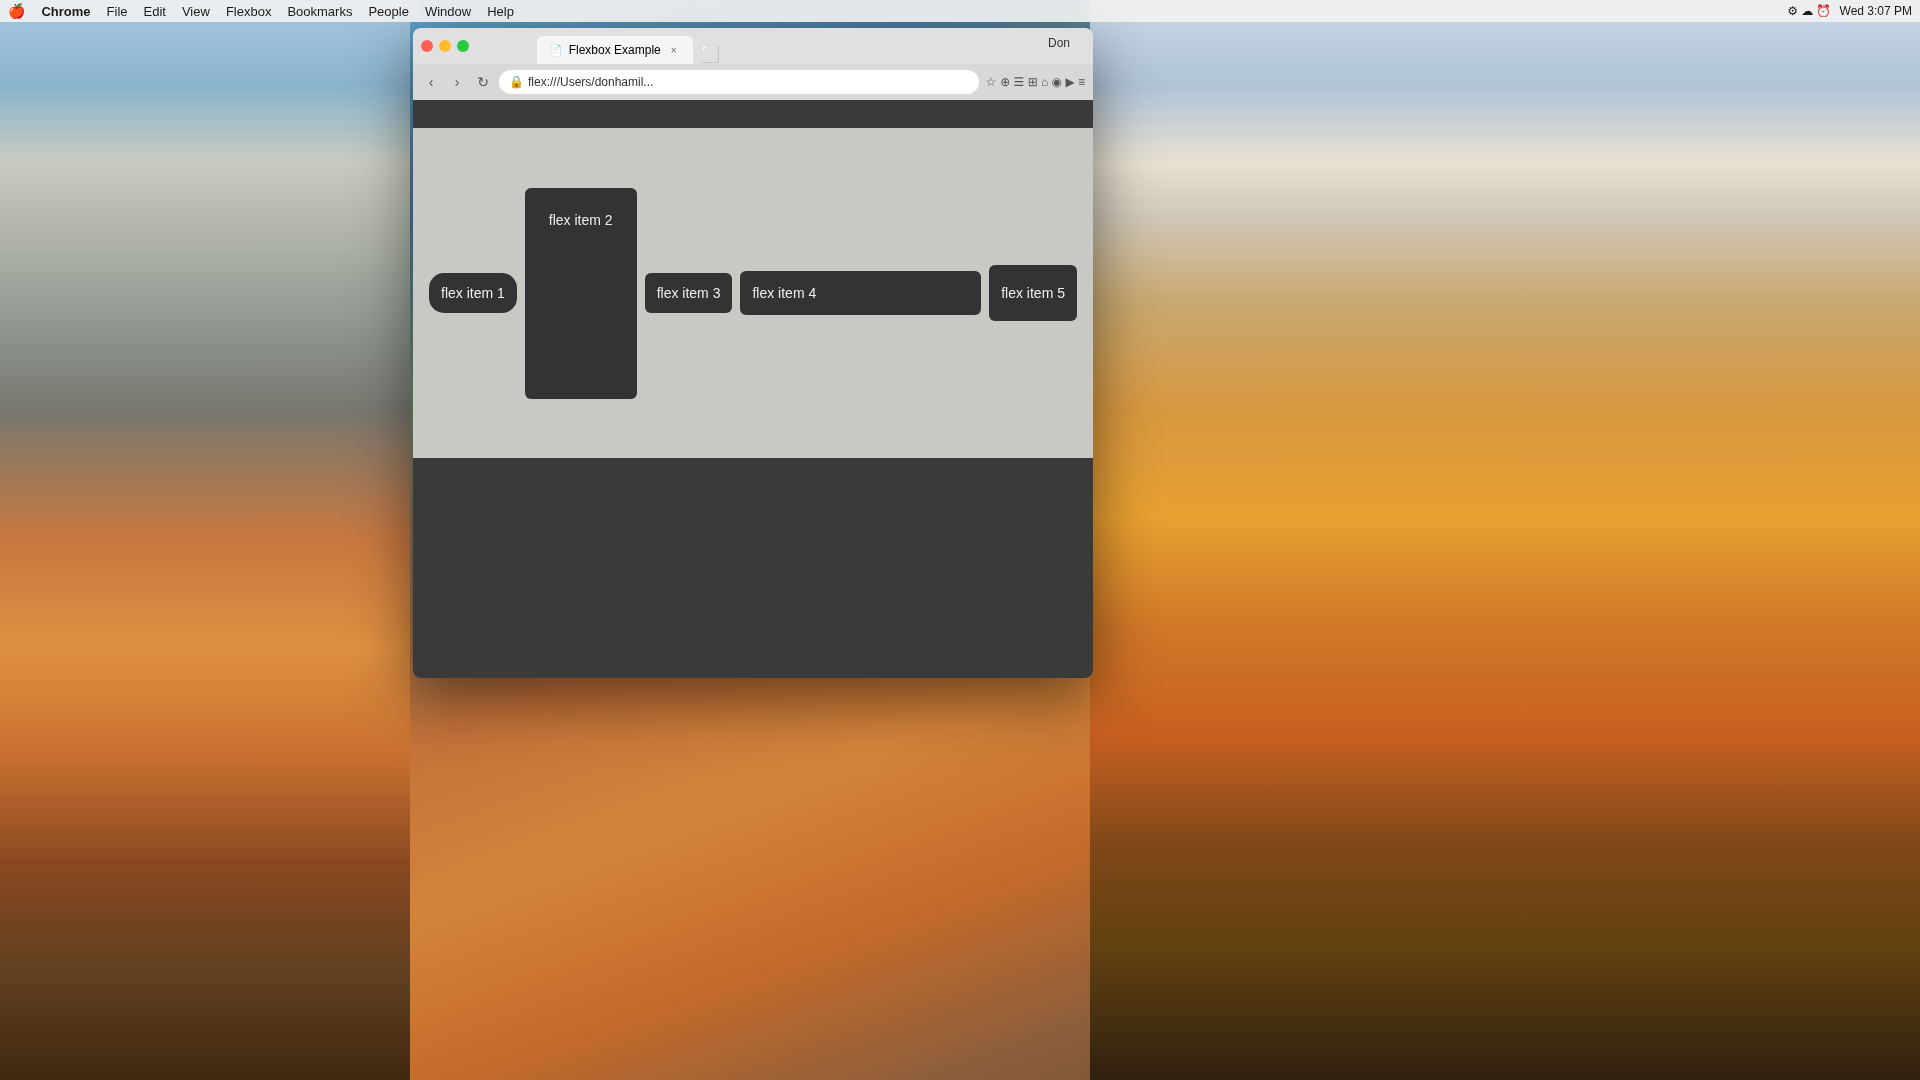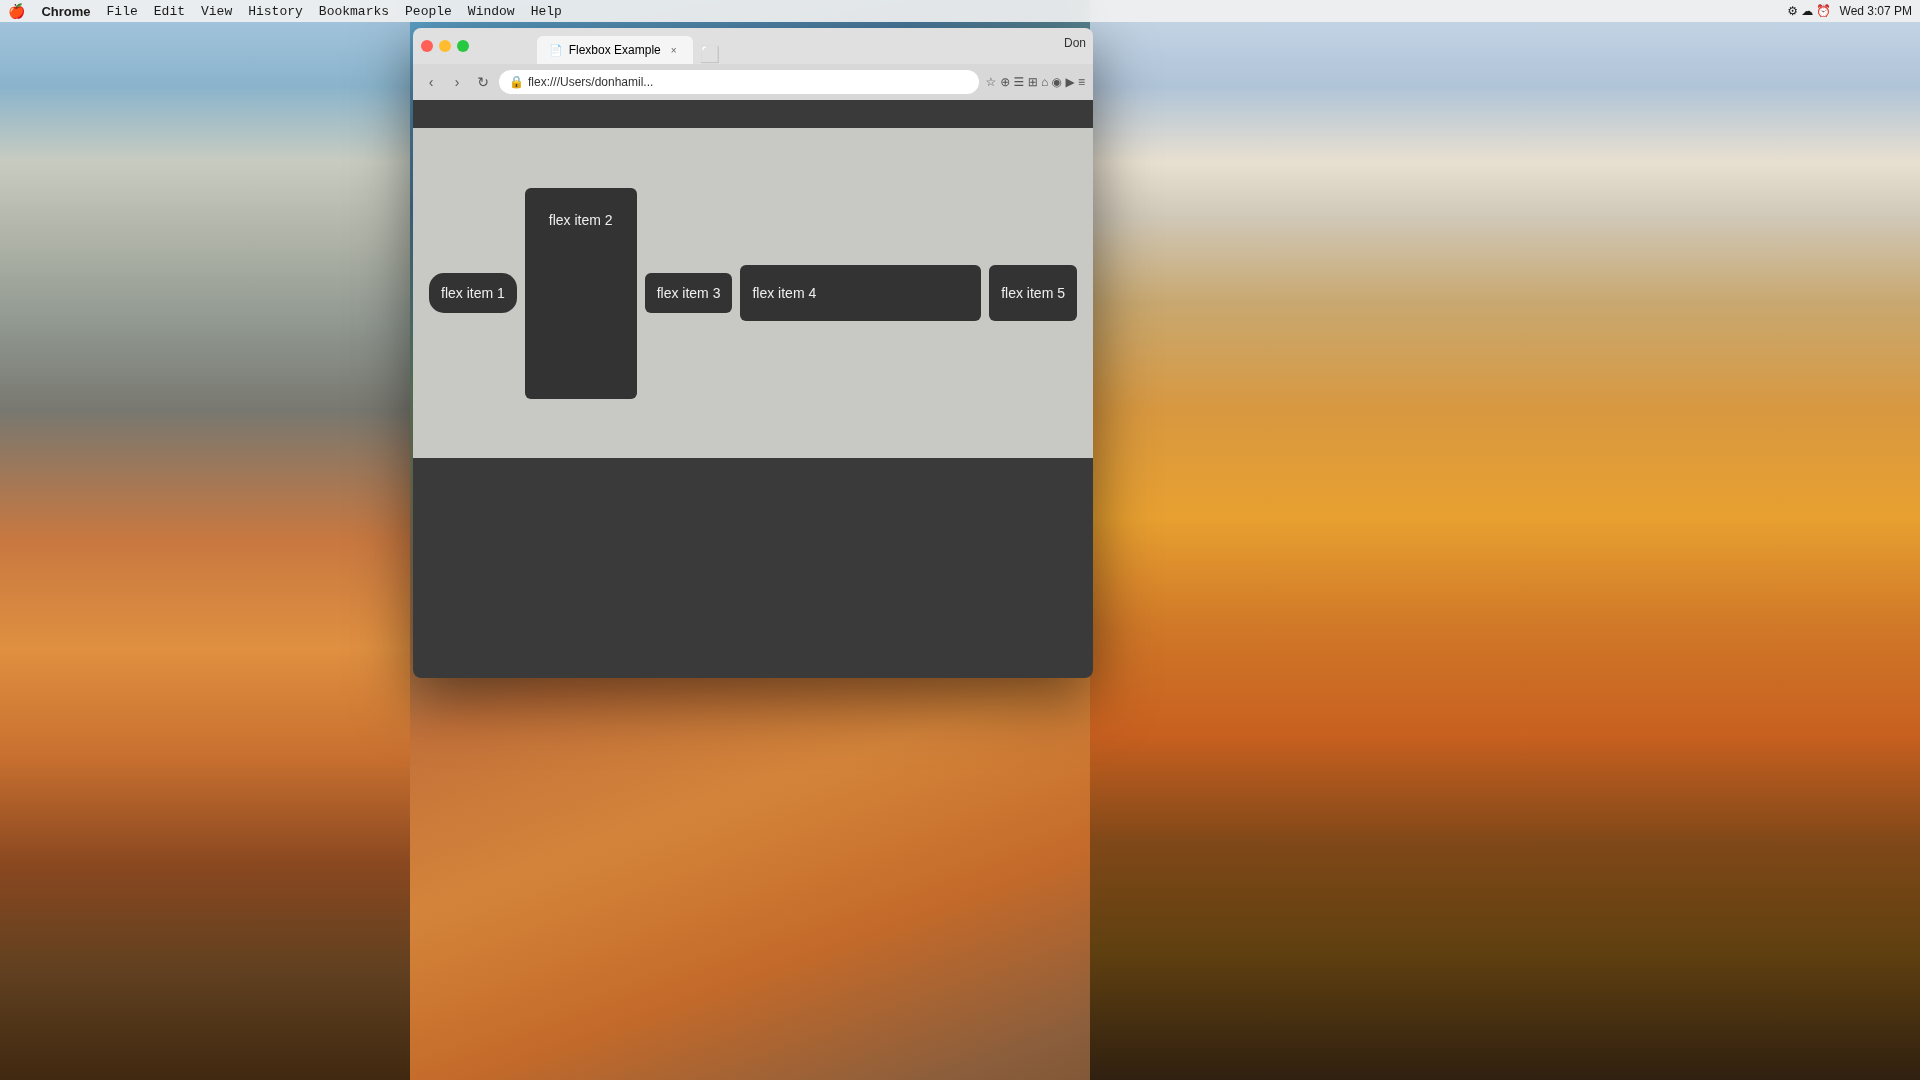--- a/index.html
+++ b/index.html
@@ -102,21 +102,20 @@
     .apple-logo {
       font-size: 14px;
     }
 
     .menubar-app {
       font-weight: 600;
     }
 
     .menubar-item {
       font-weight: 400;
-      font-family: Liberation Mono, monospace;
     }
 
     
     .browser-window {
       position: absolute;
       top: 28px;
       left: 413px;
       width: 680px;
       height: 650px;
       border-radius: 8px;
@@ -187,21 +186,21 @@
 
     .tab-new {
       margin-left: 4px;
       font-size: 16px;
       color: #666;
       padding: 0 4px;
     }
 
     .user-initial {
       position: absolute;
-      right: 7px;
+      right: 23px;
       top: 8px;
       font-size: 12px;
       color: #333;
     }
 
     
     .address-bar {
       height: 36px;
       background: #d8d8d8;
       display: flex;
@@ -298,21 +297,21 @@
       padding: 24px;
     }
 
     .item-3 {
       min-width: 80px;
       height: 40px;
     }
 
     .item-4 {
       flex: 1;
-      height: 56px;
+      height: 44px;
     }
 
     .item-5 {
       min-width: 80px;
       height: 56px;
     }
 
     
     .page-footer {
       height: 220px;
@@ -325,21 +324,21 @@
 
 <div class="desktop-bg"></div>
 
 <div class="menubar">
   <div class="menubar-left">
     <span class="apple-logo">🍎</span>
     <span class="menubar-app">Chrome</span>
     <span class="menubar-item">File</span>
     <span class="menubar-item">Edit</span>
     <span class="menubar-item">View</span>
-    <span class="menubar-item">History</span>
+    <span class="menubar-item">Flexbox</span>
     <span class="menubar-item">Bookmarks</span>
     <span class="menubar-item">People</span>
     <span class="menubar-item">Window</span>
     <span class="menubar-item">Help</span>
   </div>
   <div class="menubar-right">
     <span>⚙ ☁ ⏰</span>
     <span>Wed 3:07 PM</span>
   </div>
 </div>

